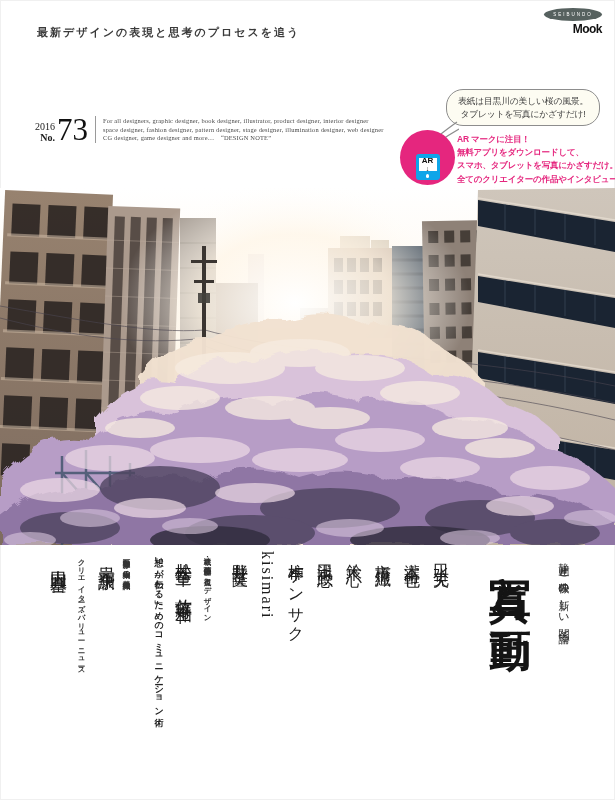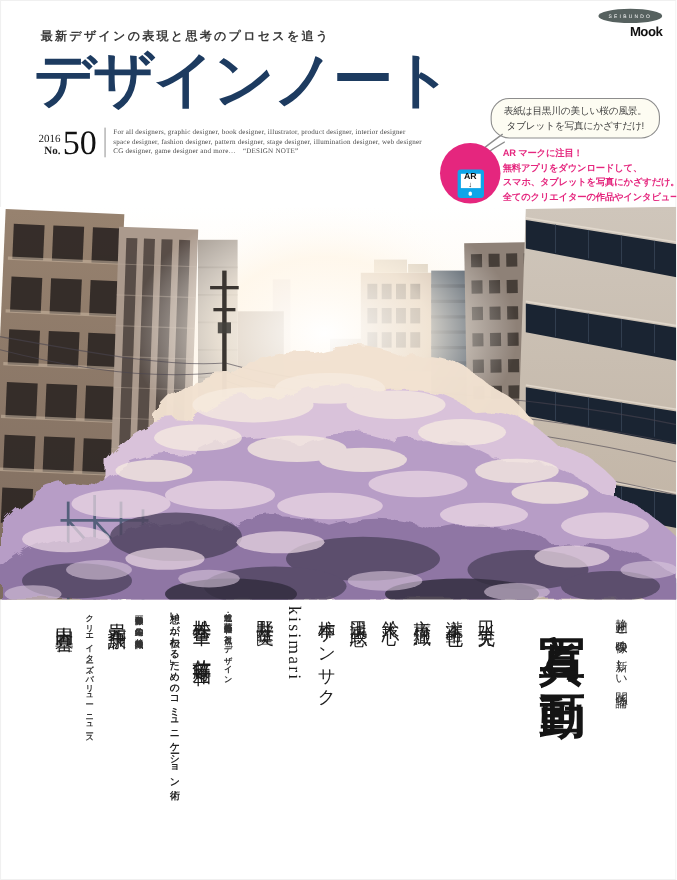--- a/index.html
+++ b/index.html
@@ -61,28 +61,27 @@
     letter-spacing:.5px;}
   .v-kicker{font-size:7.5px;font-weight:600;color:#333;letter-spacing:.5px;}
   .v-subtitle{font-size:9px;font-weight:700;color:#222;letter-spacing:.3px;}
 </style>
 </head>
 <body>
 
 <div class="cover">
 
   <div class="tagline">最新デザインの表現と思考のプロセスを追う</div>
-  <div class="mag-title">デザインノート</div>
 
   <div class="issue">
     <div class="issue-yearno">
       <div class="issue-year">2016</div>
       <div class="issue-no">No.</div>
     </div>
-    <div class="issue-number">50</div>
+    <div class="issue-number">73</div>
     <div class="issue-divider"></div>
     <div class="descriptor">
       <div>For all designers, graphic designer, book designer, illustrator, product designer, interior designer</div>
       <div>space designer, fashion designer, pattern designer, stage designer, illumination designer, web designer</div>
       <div>CG designer, game designer and more…　“DESIGN NOTE”</div>
     </div>
   </div>
 
   <div class="mook">
     <div class="mook-ellipse">SEIBUNDO</div>

